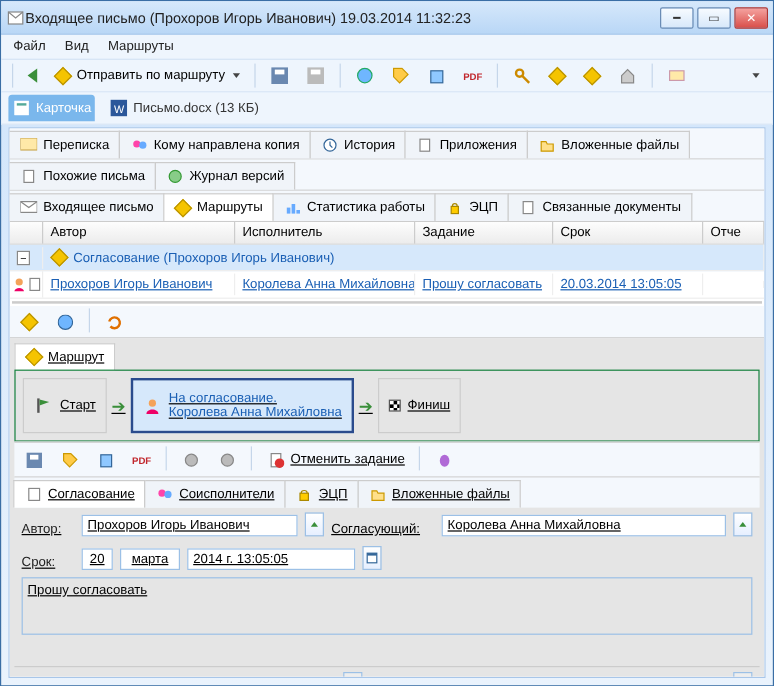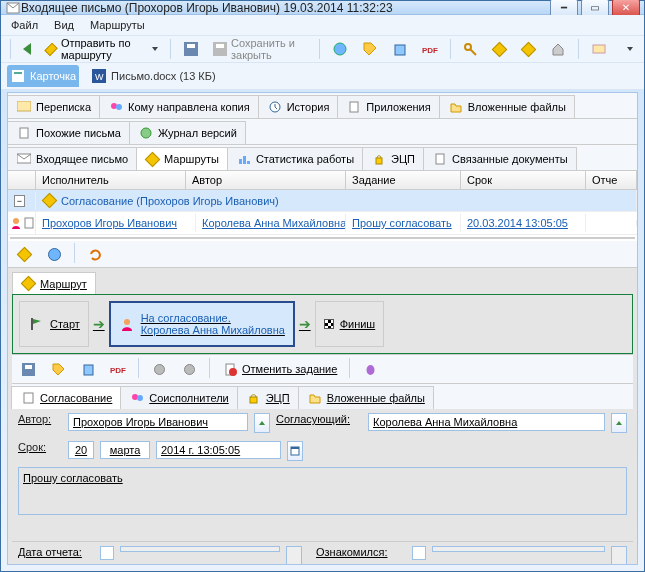--- a/index.html
+++ b/index.html
@@ -12,21 +12,21 @@
   }
   .window {
     width: 645px;
     height: 572px;
     border: 1px solid #3a6ea5;
     background: linear-gradient(#cfe4fb, #eaf3fd);
     display: flex;
     flex-direction: column;
   }
   .titlebar {
-    height: 14px;
+    height: 28px;
     background: linear-gradient(#d6e8fb, #b9d7f6);
     display: flex;
     align-items: center;
     padding: 0 4px;
     border-bottom: 1px solid #9cc0e6;
   }
   .title-text { flex: 1; color: #222; font-size: 12px; }
   .winbtn { width: 28px; height: 18px; margin-left: 3px; border: 1px solid #6a8cb5; background: linear-gradient(#f7fbff,#d7e8fa); display:flex;align-items:center;justify-content:center;font-size:10px;color:#333;border-radius:2px;}
   .winbtn.close { background: linear-gradient(#f5a3a0,#d94f4a); color:#fff;border-color:#b03530; }
   .menubar {
@@ -89,21 +89,21 @@
   .route-area { background:#e5e5e5; padding:4px; display:flex; flex-direction:column; flex:1;text-decoration:underline;}
   .route-tabs { display:flex;}
   .route-tab { display:flex;align-items:center;gap:4px;padding:3px 8px;border:1px solid #ccc;border-bottom:1px solid #fff;background:#fff;}
   .route-flow { display:flex; align-items:stretch; gap:4px; padding:6px; border:1px solid #15803d; margin-top:-1px;}
   .rf-box { border:1px solid #ccc; padding:4px 8px; display:flex;align-items:center;gap:6px;min-height:46px;}
   .rf-box.sel { border:2px solid #2a4b8d; background:#d6e8fb;}
   .rf-arrow { align-self:center; color:#3a8f3a; font-size:14px;}
   .icn-flag-black { width:10px;height:10px;background: repeating-conic-gradient(#000 0 25%, #fff 0 50%) 0 0/6px 6px;border:1px solid #555;}
   .detail-toolbar { display:flex; gap:4px; padding:3px; background:#f4f8fd; border-top:1px solid #ccc;border-bottom:1px solid #ccc;}
   .detail-tabs { display:flex; background:#f4f8fd;}
-  .form-row { display:flex; align-items:flex-start; padding:4px 6px; gap:6px;}
+  .form-row { display:flex; align-items:flex-end; padding:4px 6px; gap:6px;}
   .lbl { width:44px; color:#222;}
   .field { border:1px solid #9cc0e6; padding:2px 4px; background:#fff; }
   .field.flex { flex:1;}
   .spin { width:16px;height:20px;border:1px solid #9cc0e6;background:linear-gradient(#fff,#e6efff);display:flex;align-items:center;justify-content:center;}
   .textblock { border:1px solid #9cc0e6; padding:4px; margin:2px 6px; height:48px;}
   .chk { width:14px;height:14px;border:1px solid #9cc0e6;background:#fff;}
   svg { display:block; }
 </style>
 </head>
 <body>
@@ -148,21 +148,20 @@
           </svg>
         </span>
       </div>
     <div class="tb-btn gray-text">
       <span class="icn-svg">
           <svg width="14" height="14">
             <rect width="14" height="14" fill="#bbb"></rect>
             <rect x="3" y="2" width="8" height="4" fill="#fff"></rect>
           </svg>
         </span>
-      <span>Сохранить и закрыть</span>
     </div>
     <div class="sep"></div>
     <div class="tb-btn">
         <span class="icn-svg">
           <svg width="14" height="14">
             <circle cx="7" cy="7" r="6" fill="#6fb6ff" stroke="#2a6"></circle>
           </svg>
         </span>
       </div>
     <div class="tb-btn">
@@ -349,22 +348,22 @@
             </svg>
           </span>
           <span>Связанные документы</span>
         </div>
     </div>
 
     <div class="content-area">
 
       <div class="grid-header">
         <div class="gh-cell gh-w1"></div>
+        <div class="gh-cell gh-author">Автор</div>
         <div class="gh-cell gh-exec">Исполнитель</div>
-        <div class="gh-cell gh-author">Автор</div>
         <div class="gh-cell gh-task">Задание</div>
         <div class="gh-cell gh-due">Срок</div>
         <div class="gh-cell gh-rest">Отче</div>
       </div>
 
       <div class="grid-body">
         <div class="grid-row sel">
           <div class="gc" style="width:28px;display:flex;align-items:center;gap:2px;">
               <span class="tree-toggle">−</span>
             </div>
@@ -571,21 +570,21 @@
               <svg width="10" height="10">
                 <path d="M2 7 L5 3 L8 7 Z" fill="#3a8f3a"></path>
               </svg>
             </div>
         </div>
 
         <div class="form-row">
           <span class="lbl">Срок:</span>
           <div class="field" style="width:26px;text-align:center;">20</div>
           <div class="field" style="width:50px;text-align:center;">марта</div>
-          <div class="field" style="width:125px;">2014 г. 13:05:05</div>
+          <div class="field" style="width:140px;">2014 г. 13:05:05</div>
           <div class="spin">
               <svg width="10" height="10">
                 <rect x="1" y="1" width="8" height="8" fill="#fff" stroke="#369"></rect>
                 <rect x="1" y="1" width="8" height="2" fill="#369"></rect>
               </svg>
             </div>
         </div>
 
         <div class="textblock">Прошу согласовать</div>
 

